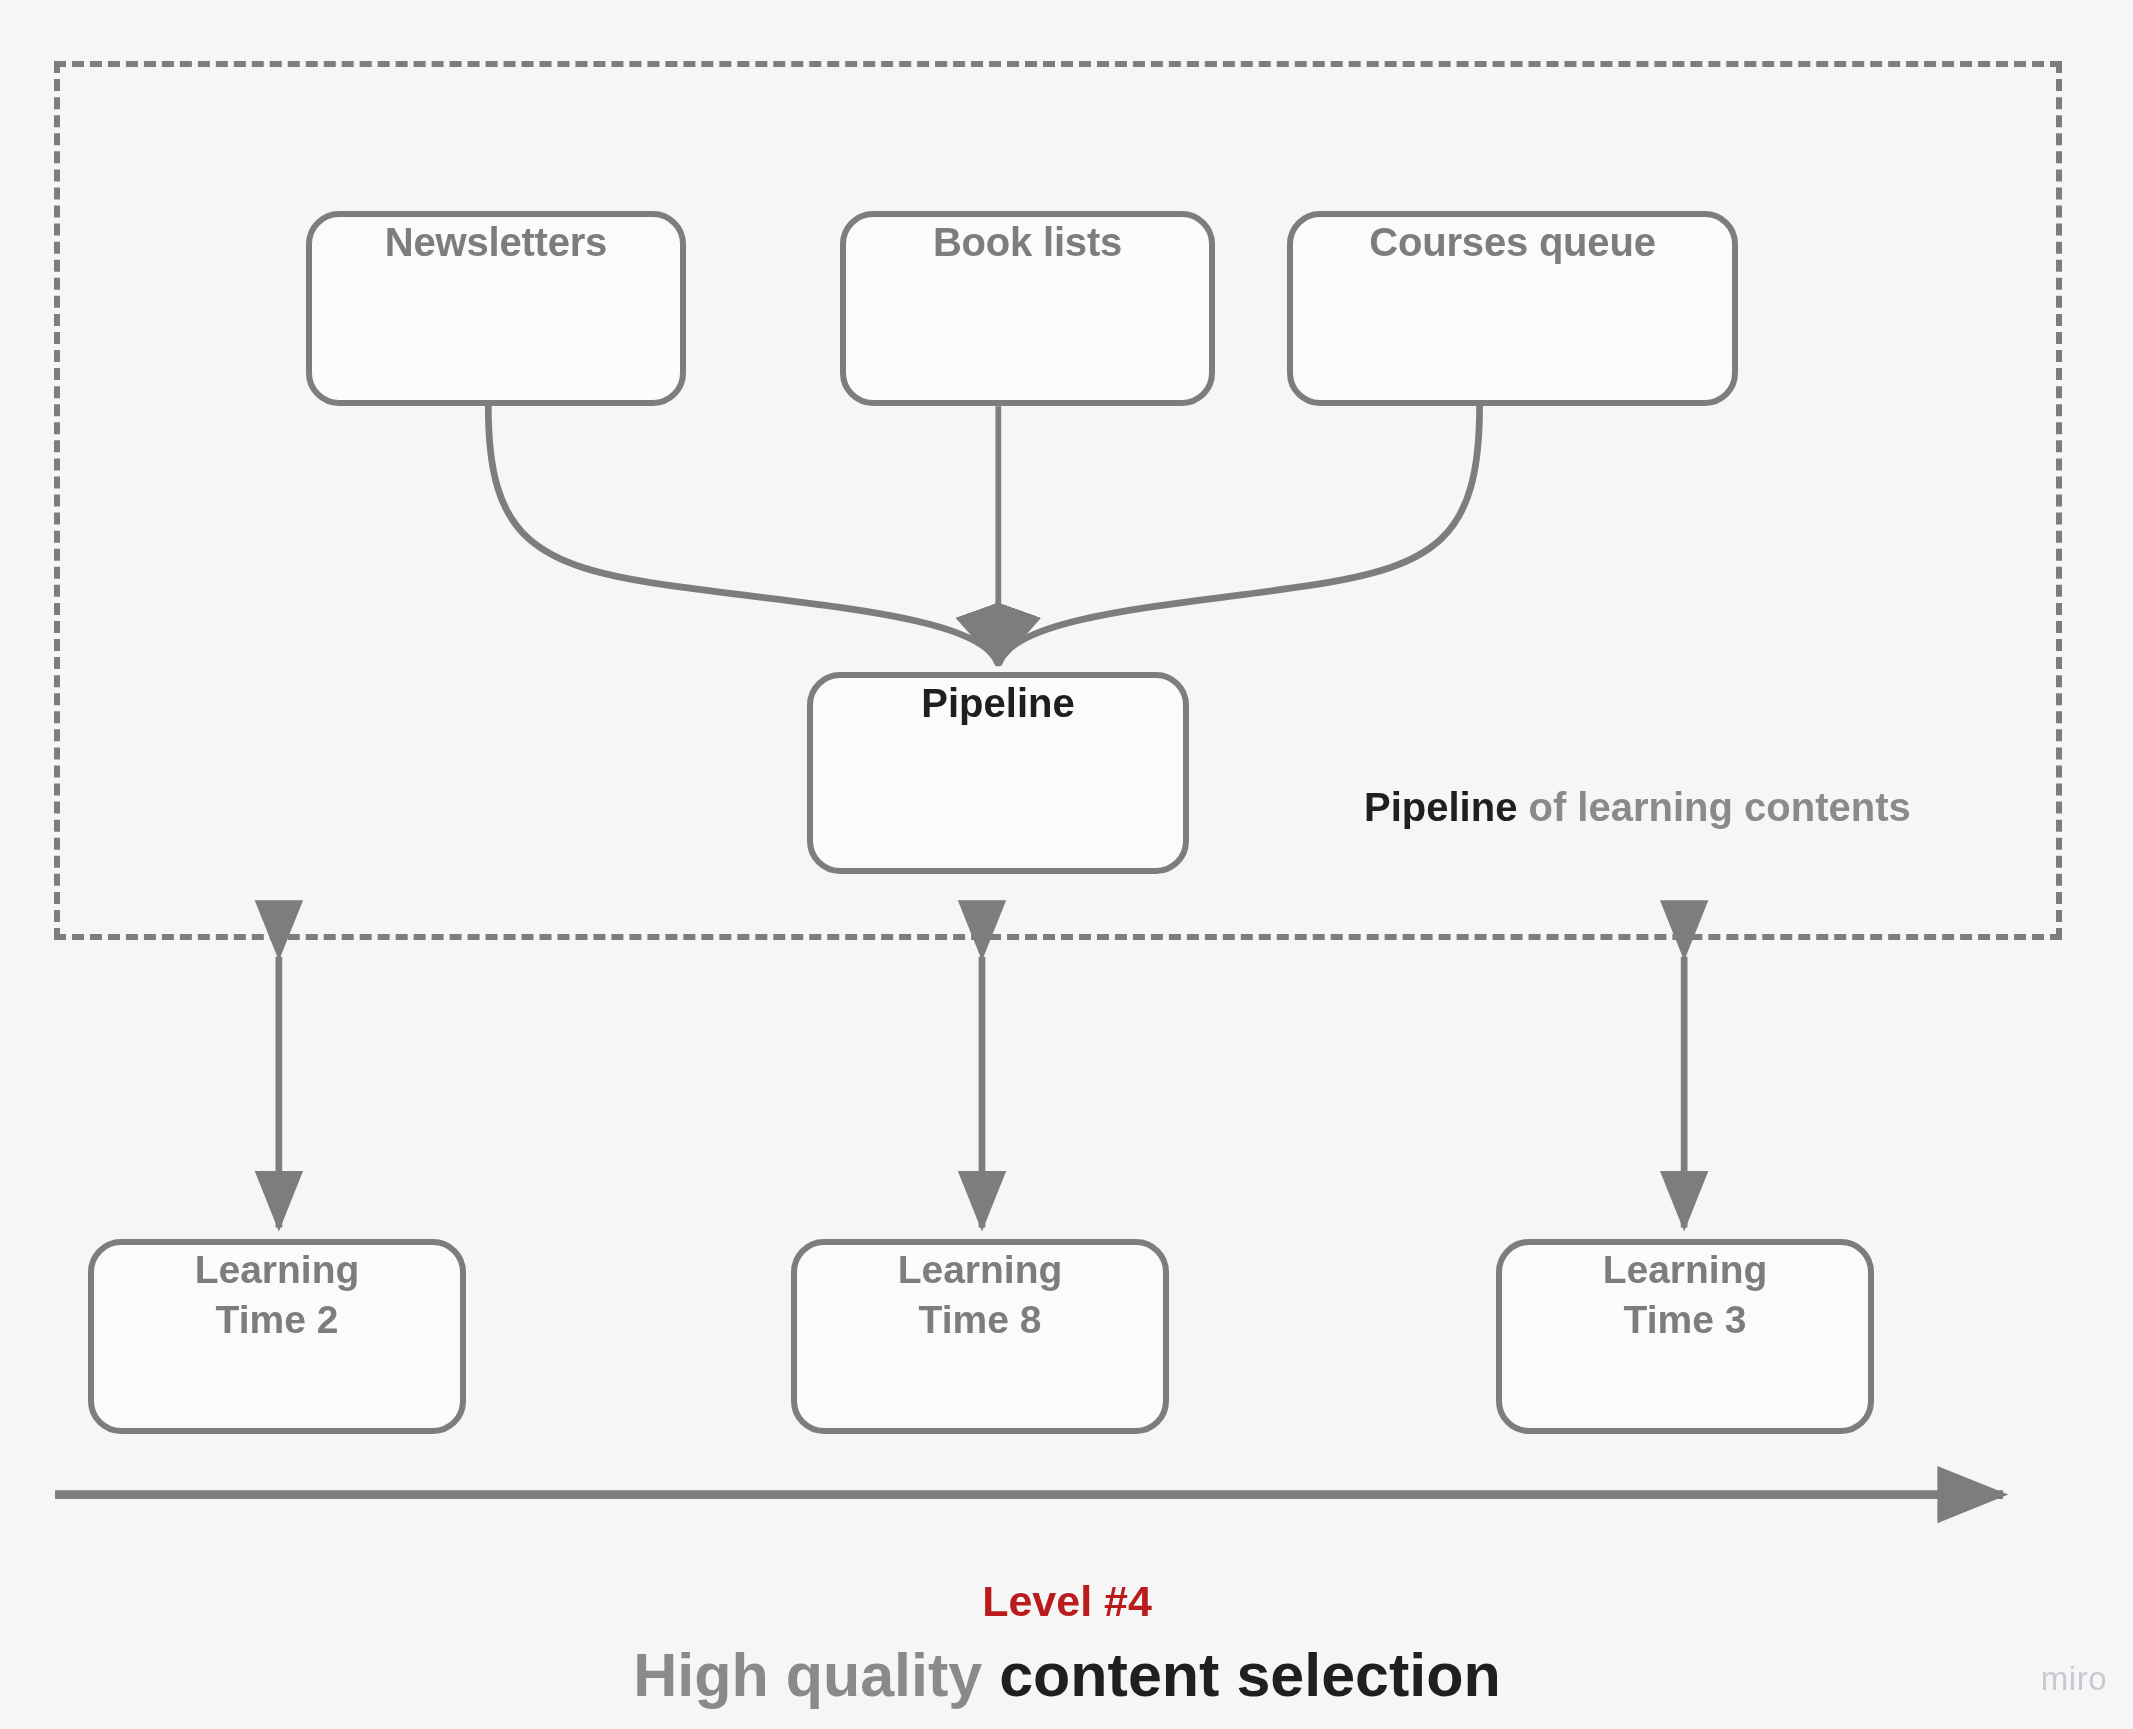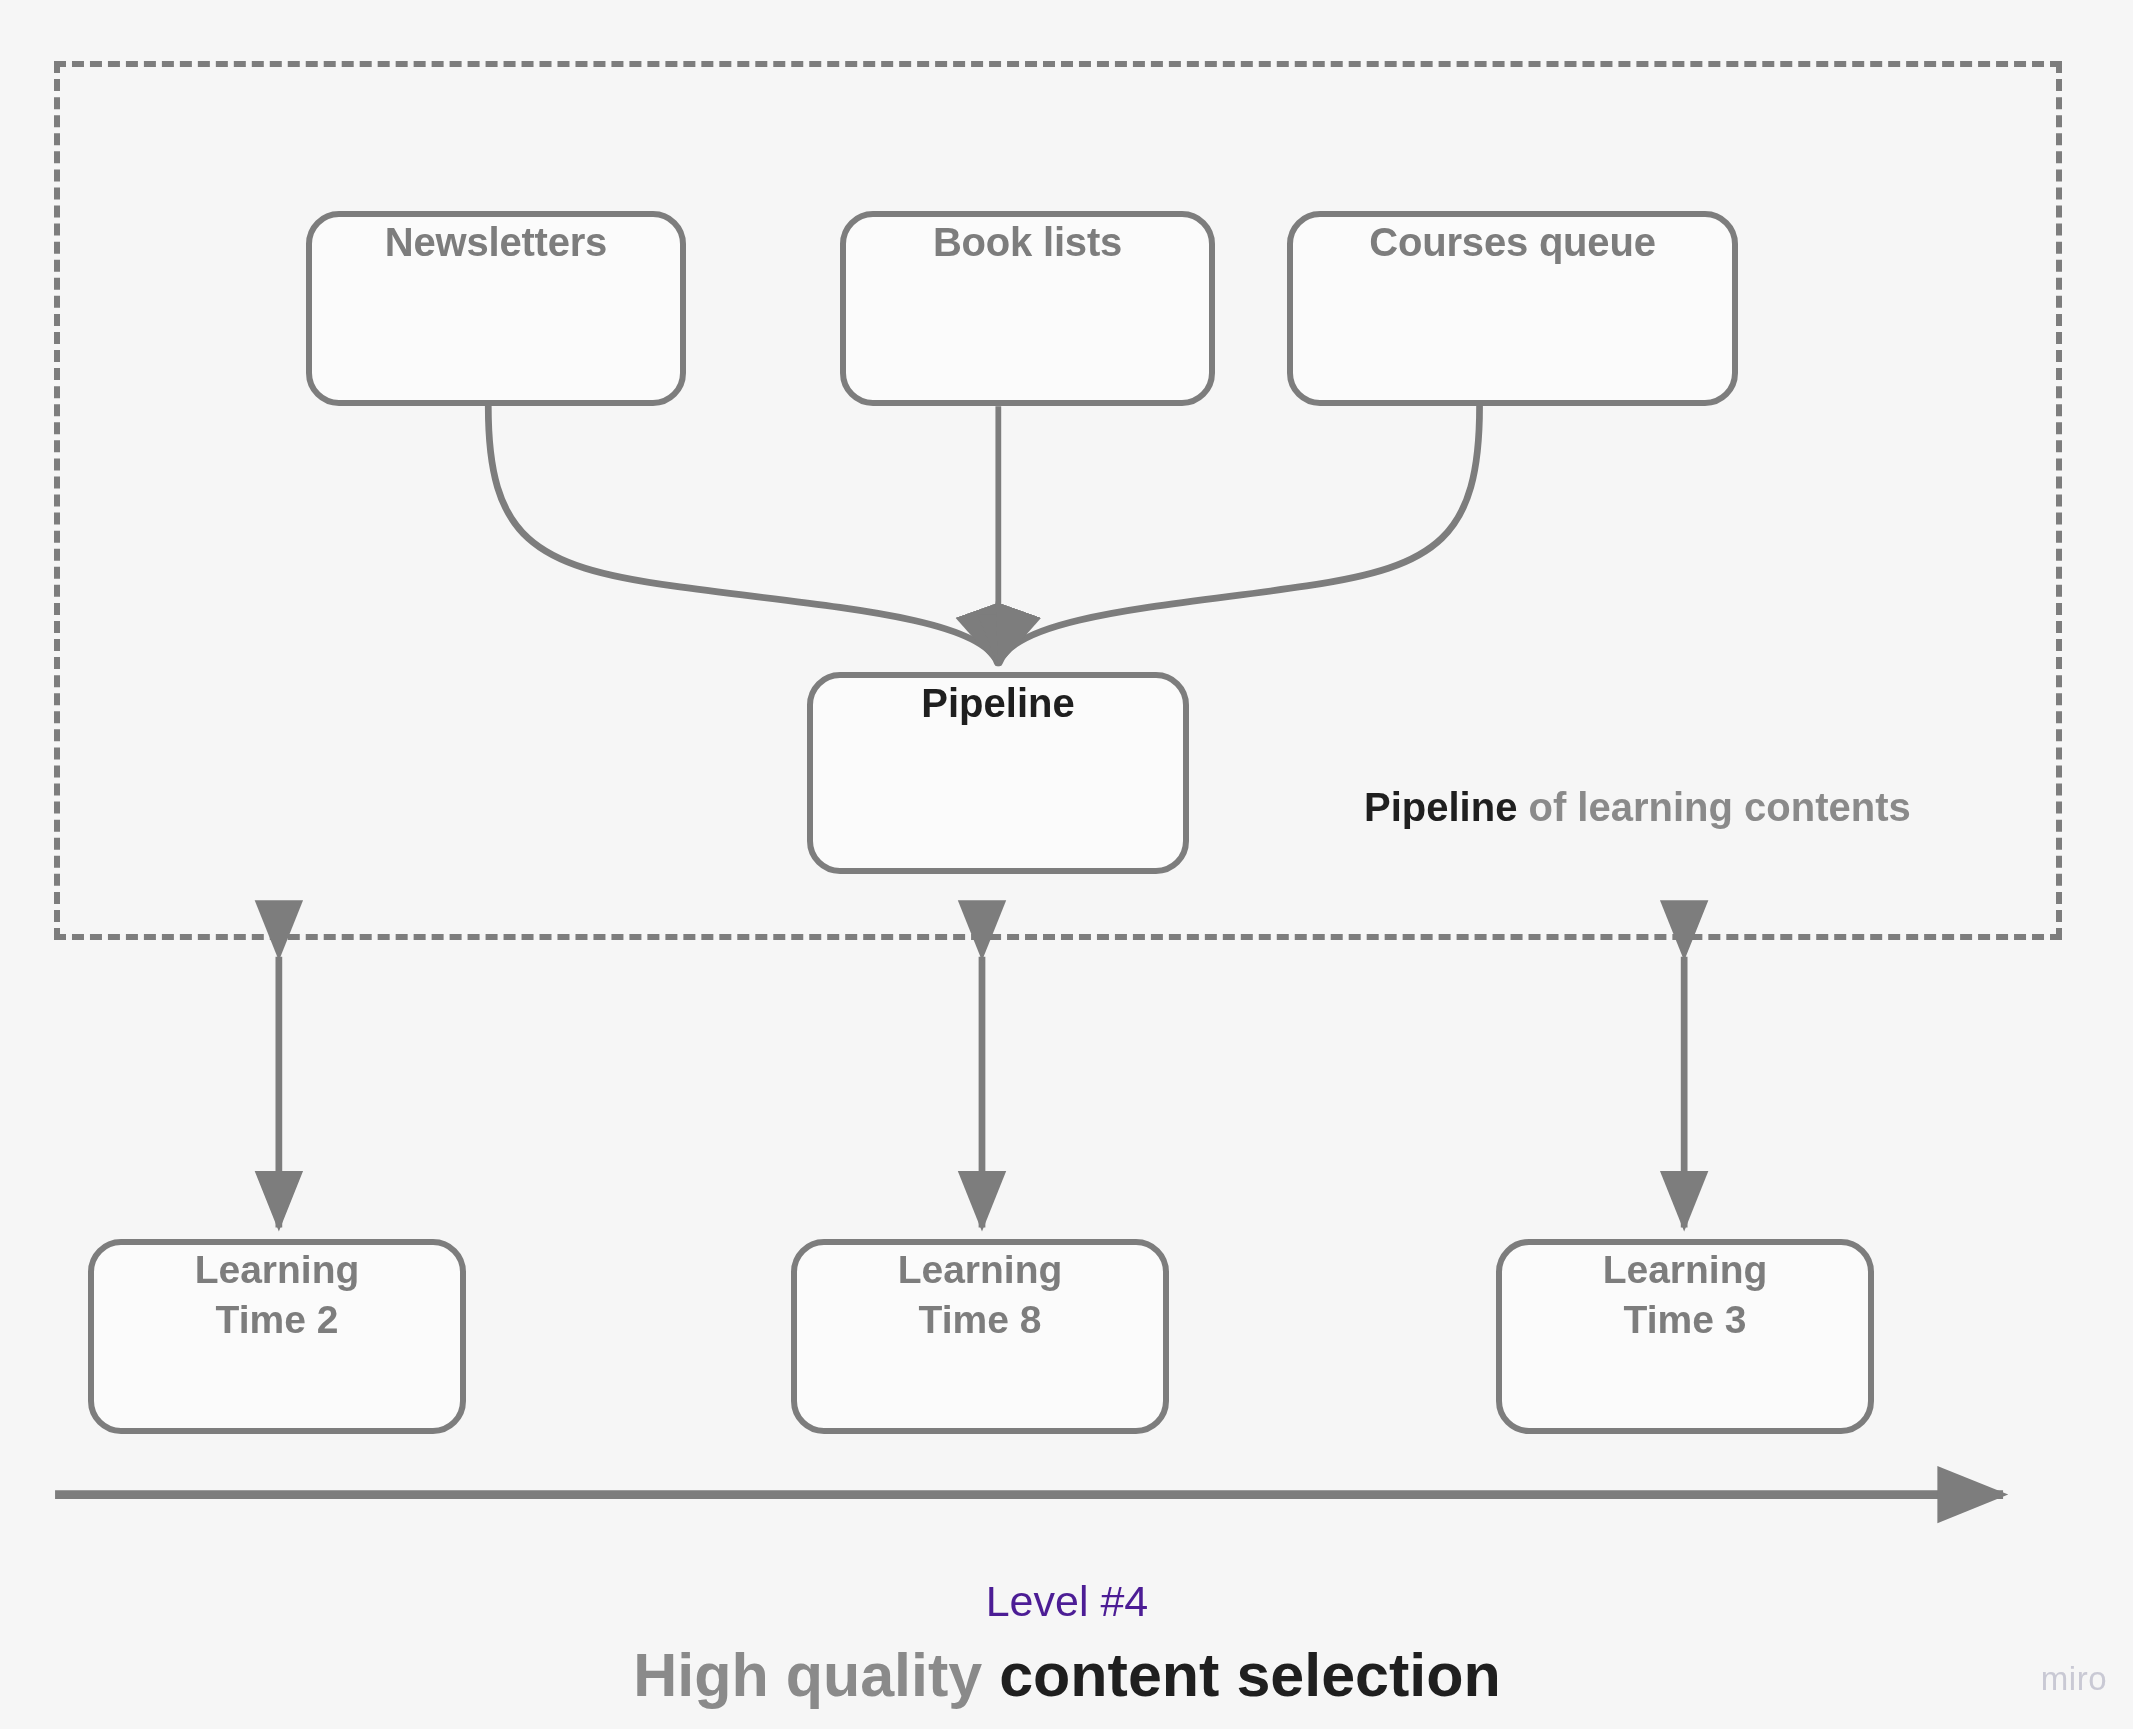--- a/index.html
+++ b/index.html
@@ -92,22 +92,22 @@
   .bottom-caption {
     position: absolute;
     left: 0;
     top: 1571px;
     width: 2134px;
     text-align: center;
     line-height: 1.42;
   }
   .bottom-caption .level {
     font-size: 43px;
-    font-weight: normal;
-    color: #4c1d95;
+    font-weight: bold;
+    color: #b91c1c;
   }
   .bottom-caption .tagline {
     font-size: 61px;
     font-weight: bold;
     color: #8a8a8a;
   }
   .bottom-caption .tagline .strong { color: #1f1f1f; }
 
   
   .miro-watermark {

